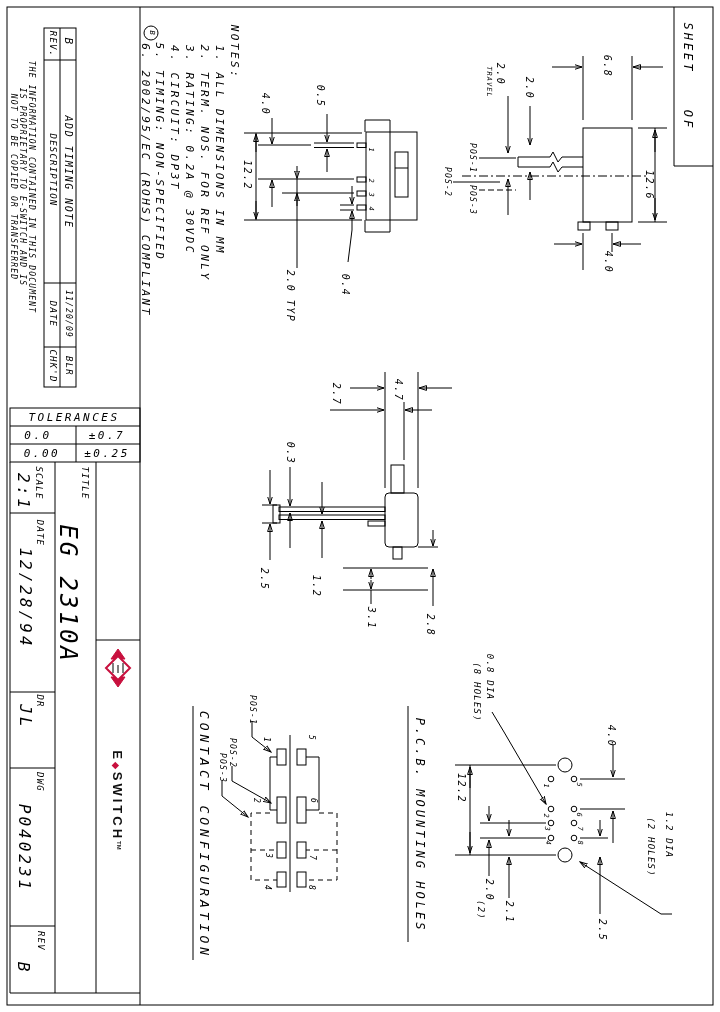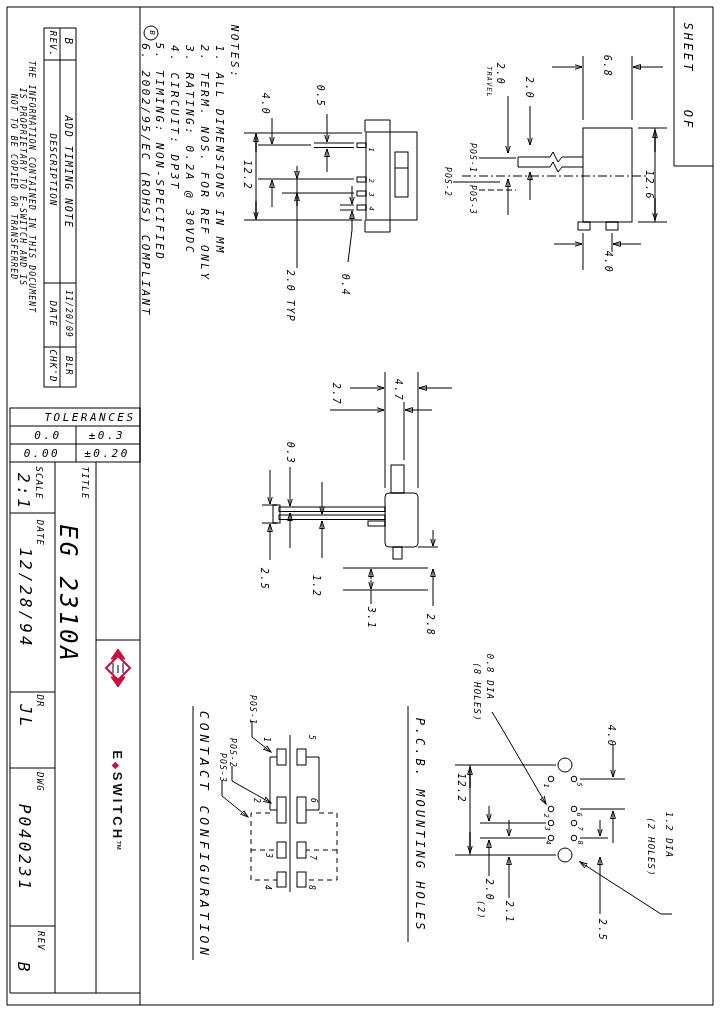--- a/index.html
+++ b/index.html
@@ -243,25 +243,25 @@
 <div class="vt s7" style="left:151px;top:33px;">B</div>
 
 <div class="vt s11" style="left:234px;top:52px;">NOTES:</div>
 <div class="vt s11" style="left:219px;top:150px;">1. ALL DIMENSIONS IN MM</div>
 <div class="vt s11" style="left:204px;top:163px;">2. TERM. NOS. FOR REF ONLY</div>
 <div class="vt s11" style="left:189px;top:150px;">3. RATING: 0.2A @ 30VDC</div>
 <div class="vt s11" style="left:174px;top:118px;">4. CIRCUIT: DP3T</div>
 <div class="vt s11" style="left:159px;top:152px;">5. TIMING: NON-SPECIFIED</div>
 <div class="vt s11" style="left:145px;top:180px;">6. 2002/95/EC (ROHS) COMPLIANT</div>
 
-<div class="ht s11" style="left:90px;top:417px;">TOLERANCES</div>
-<div class="ht s11" style="left:48px;top:435px;">0.0</div>
-<div class="ht s11" style="left:107px;top:435px;">±0.3</div>
+<div class="ht s11" style="left:74px;top:417px;">TOLERANCES</div>
+<div class="ht s11" style="left:38px;top:435px;">0.0</div>
+<div class="ht s11" style="left:107px;top:435px;">±0.7</div>
 <div class="ht s11" style="left:42px;top:453px;font-style:italic;">0.00</div>
-<div class="ht s11" style="left:107px;top:453px;">±0.20</div>
+<div class="ht s11" style="left:107px;top:453px;">±0.25</div>
 
 <div class="vt s9" style="left:38px;top:483px;">SCALE</div>
 <div class="vt s16" style="left:23px;top:492px;">2:1</div>
 <div class="vt s9" style="left:84px;top:483px;">TITLE</div>
 <div class="vt s24" style="left:68px;top:594px;">EG 2310A</div>
 <div class="vt s9" style="left:39px;top:533px;">DATE</div>
 <div class="vt s16" style="left:25px;top:598px;">12/28/94</div>
 <div class="vt s9" style="left:39px;top:701px;">DR</div>
 <div class="vt s16" style="left:25px;top:717px;">JL</div>
 <div class="vt s9" style="left:39px;top:782px;">DWG</div>

